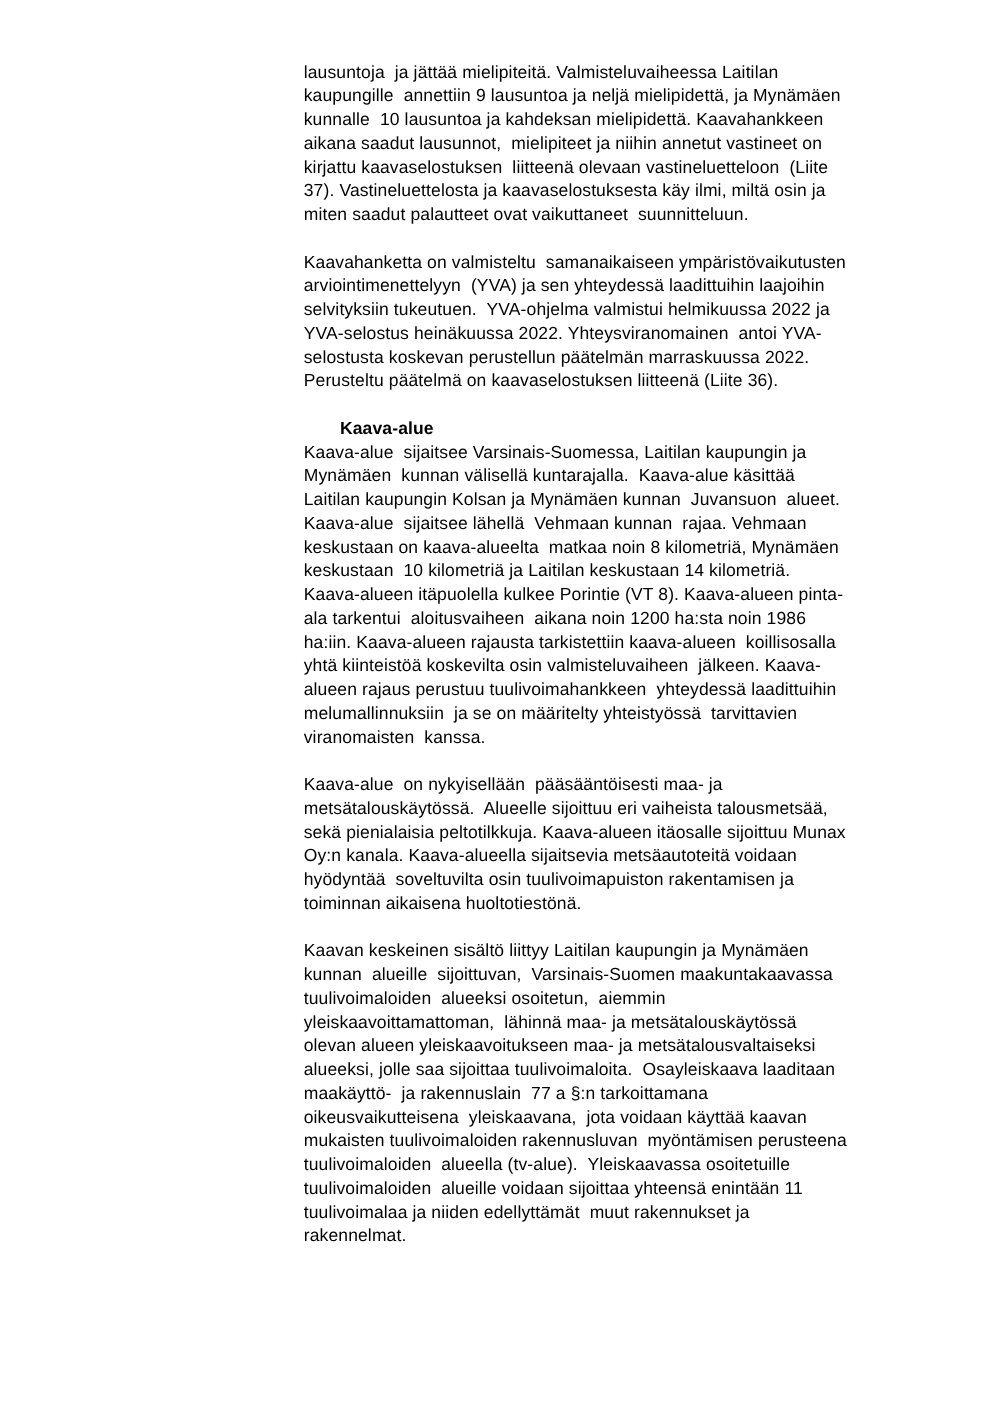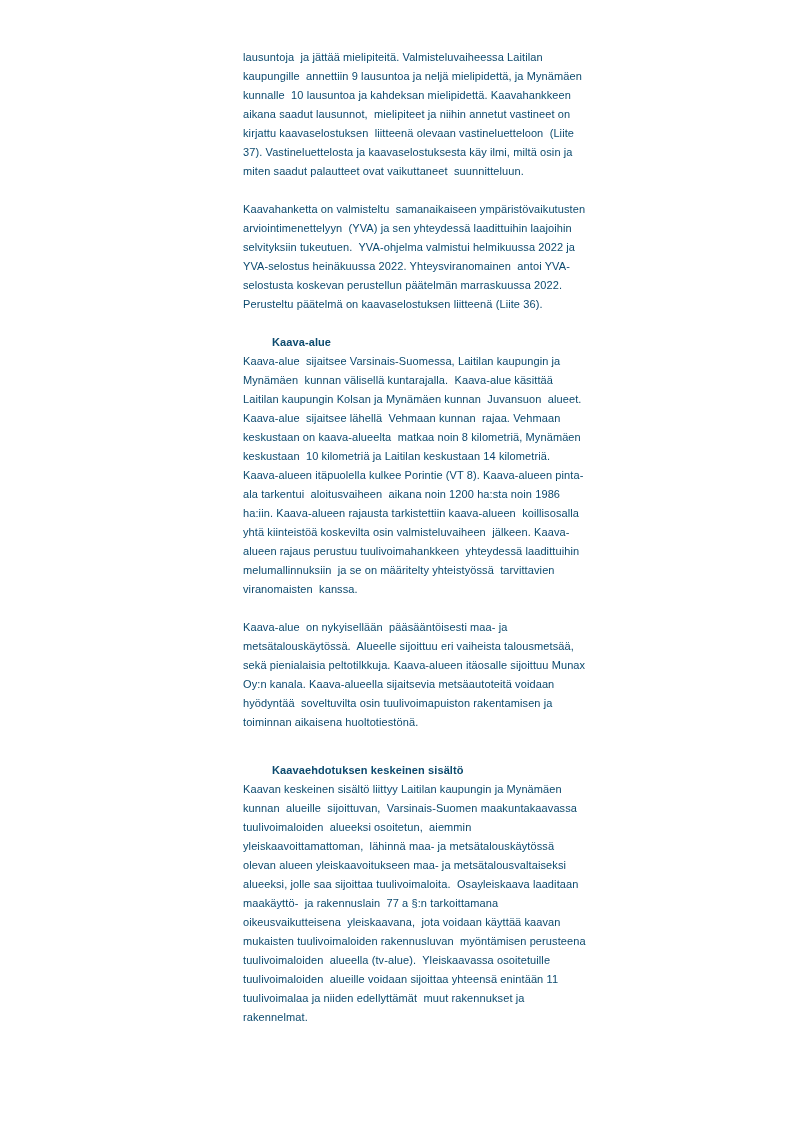--- a/index.html
+++ b/index.html
@@ -16,23 +16,23 @@
   }
   .text-column {
     position: absolute;
     left: 243px;
     top: 48px;
     width: 520px;
   }
   .para, .heading {
     margin: 0 0 19px 0;
     font-family: "Liberation Sans", sans-serif;
-    font-size: 11px;
+    font-size: 14px;
     line-height: 19px;
-    color: #0c4a6e;
+    color: #000000;
     white-space: pre;           
     letter-spacing: 0.1px;
   }
   .heading {
     font-weight: bold;
     margin-bottom: 0;
     margin-left: 29px;
   }
   .heading.extra-gap {
     margin-top: 29px;           
@@ -69,21 +69,20 @@
 yhtä kiinteistöä koskevilta osin valmisteluvaiheen  jälkeen. Kaava-
 alueen rajaus perustuu tuulivoimahankkeen  yhteydessä laadittuihin
 melumallinnuksiin  ja se on määritelty yhteistyössä  tarvittavien
 viranomaisten  kanssa.</p>
     <p class="para">Kaava-alue  on nykyisellään  pääsääntöisesti maa- ja
 metsätalouskäytössä.  Alueelle sijoittuu eri vaiheista talousmetsää,
 sekä pienialaisia peltotilkkuja. Kaava-alueen itäosalle sijoittuu Munax
 Oy:n kanala. Kaava-alueella sijaitsevia metsäautoteitä voidaan
 hyödyntää  soveltuvilta osin tuulivoimapuiston rakentamisen ja
 toiminnan aikaisena huoltotiestönä.</p>
-    <h2 class="heading extra-gap">Kaavaehdotuksen keskeinen sisältö</h2>
     <p class="para">Kaavan keskeinen sisältö liittyy Laitilan kaupungin ja Mynämäen
 kunnan  alueille  sijoittuvan,  Varsinais-Suomen maakuntakaavassa
 tuulivoimaloiden  alueeksi osoitetun,  aiemmin
 yleiskaavoittamattoman,  lähinnä maa- ja metsätalouskäytössä
 olevan alueen yleiskaavoitukseen maa- ja metsätalousvaltaiseksi
 alueeksi, jolle saa sijoittaa tuulivoimaloita.  Osayleiskaava laaditaan
 maakäyttö-  ja rakennuslain  77 a §:n tarkoittamana
 oikeusvaikutteisena  yleiskaavana,  jota voidaan käyttää kaavan
 mukaisten tuulivoimaloiden rakennusluvan  myöntämisen perusteena
 tuulivoimaloiden  alueella (tv-alue).  Yleiskaavassa osoitetuille

